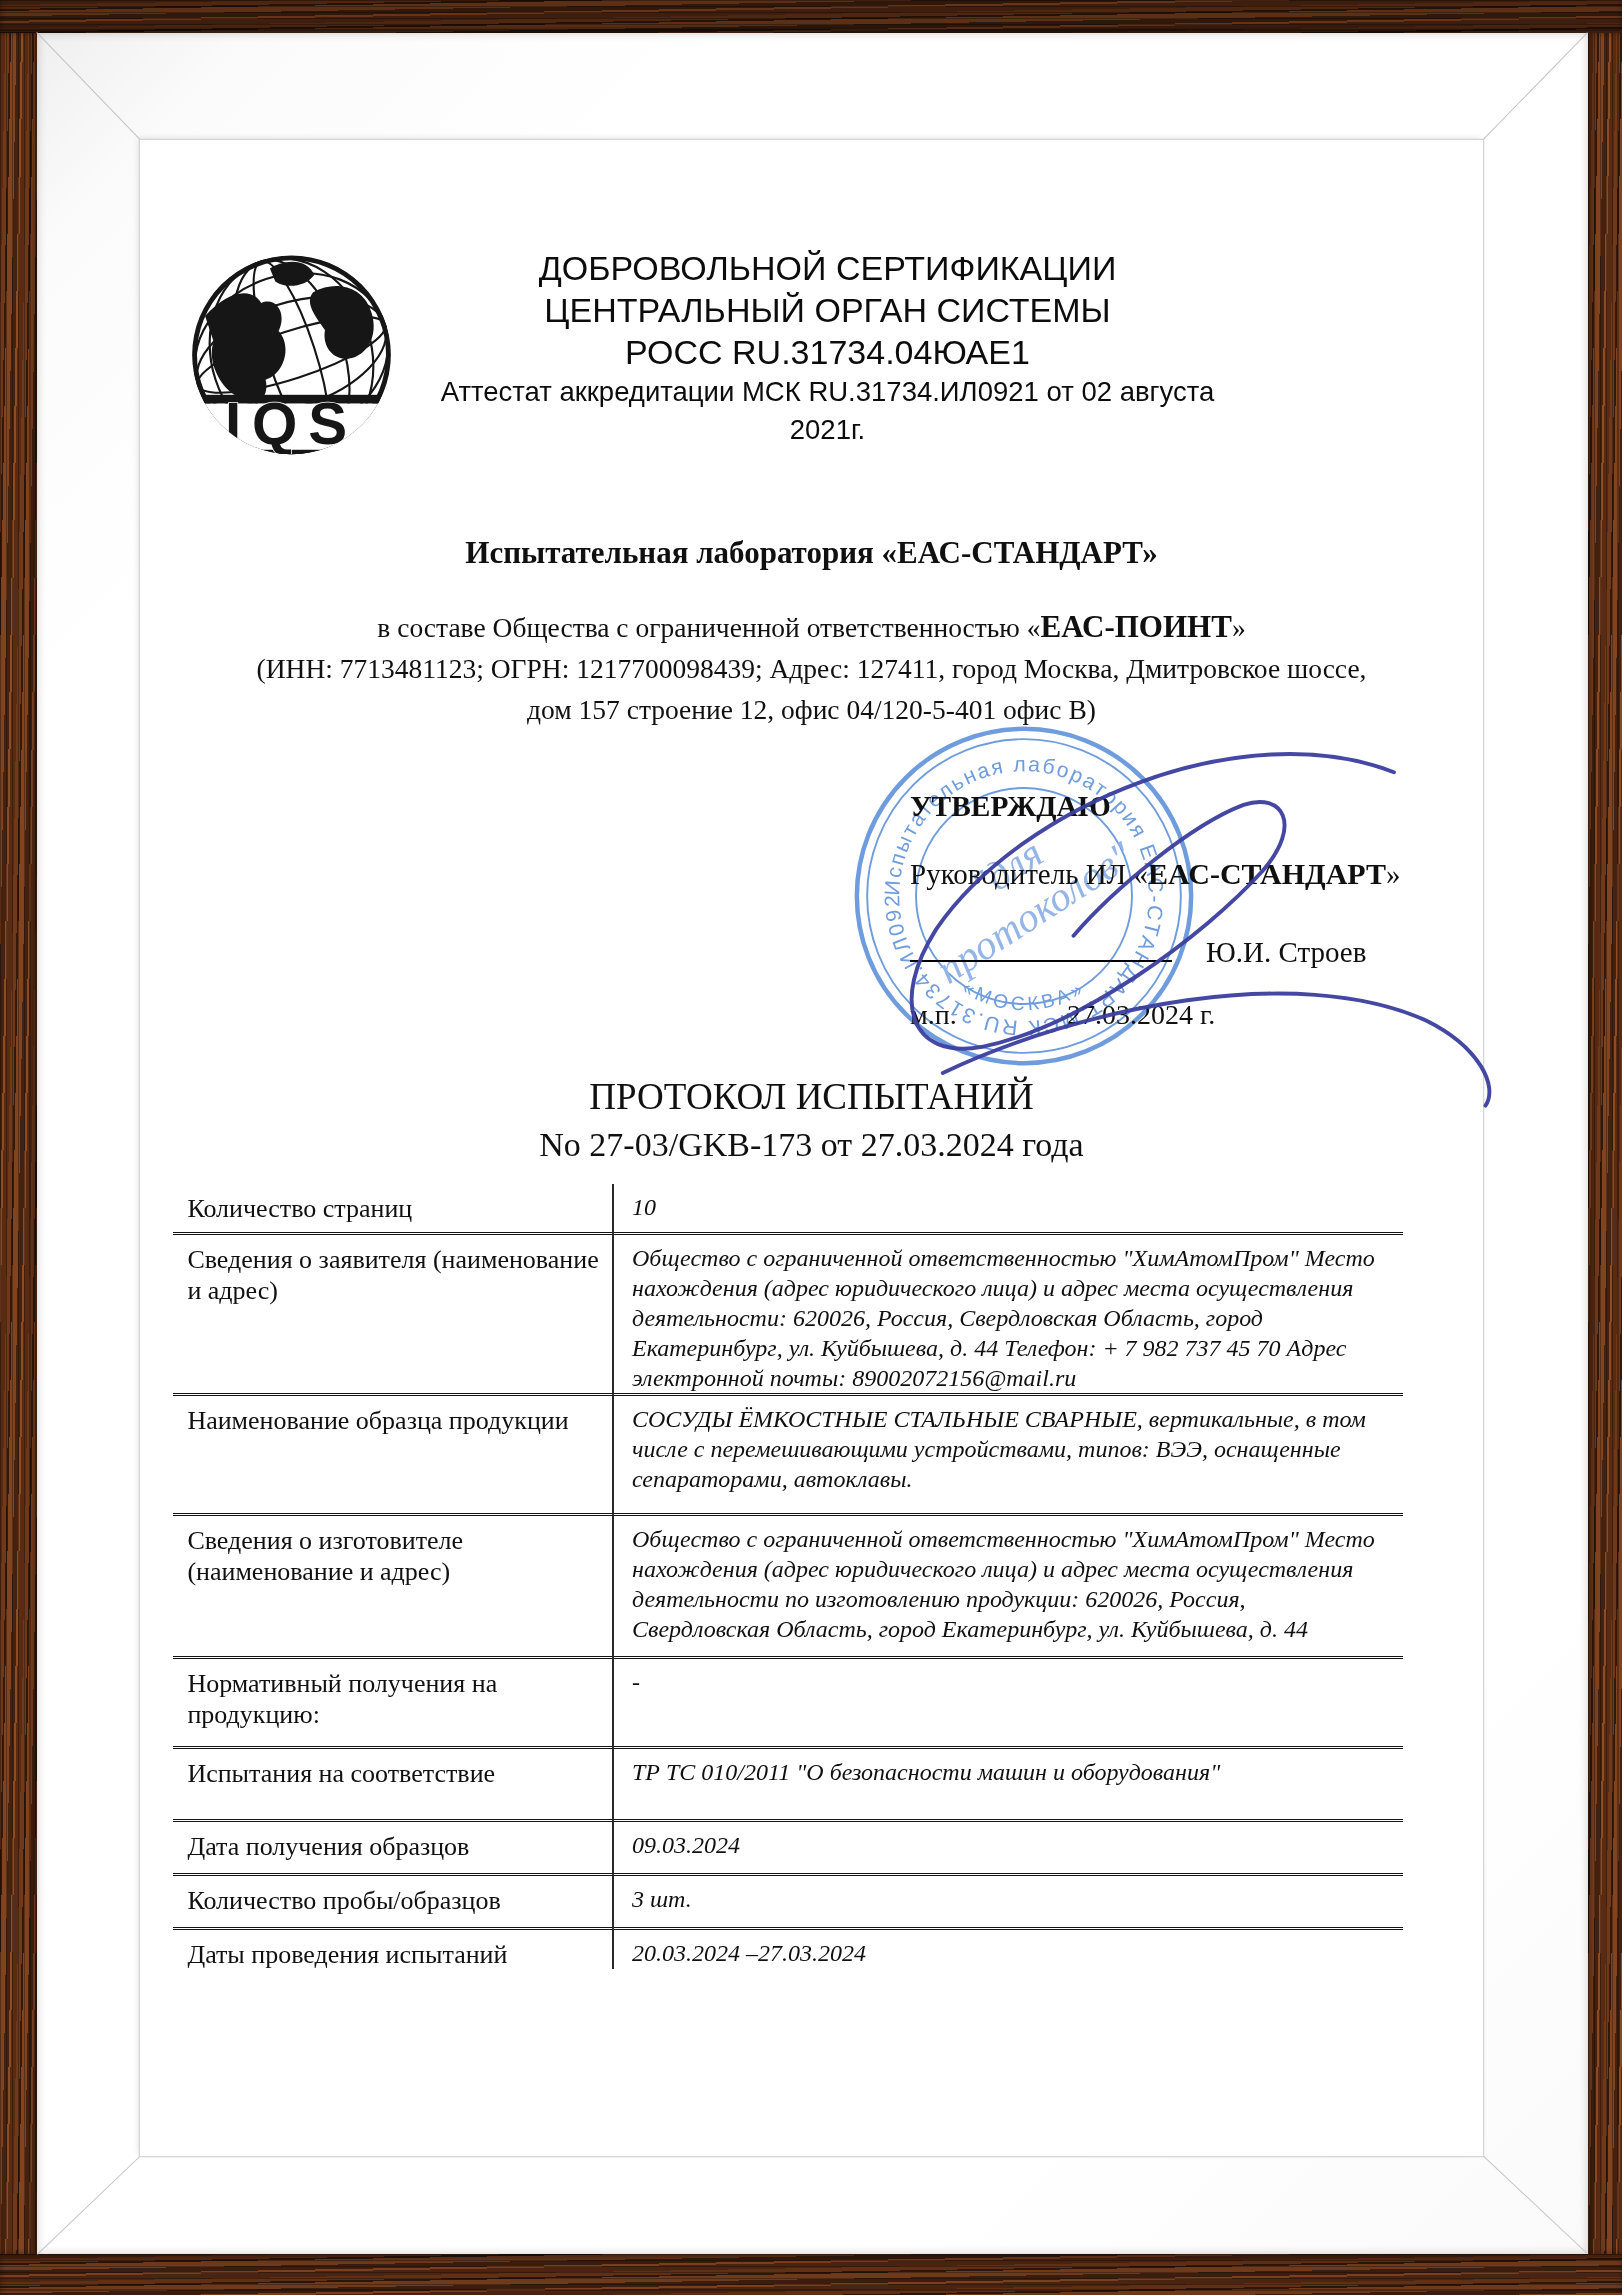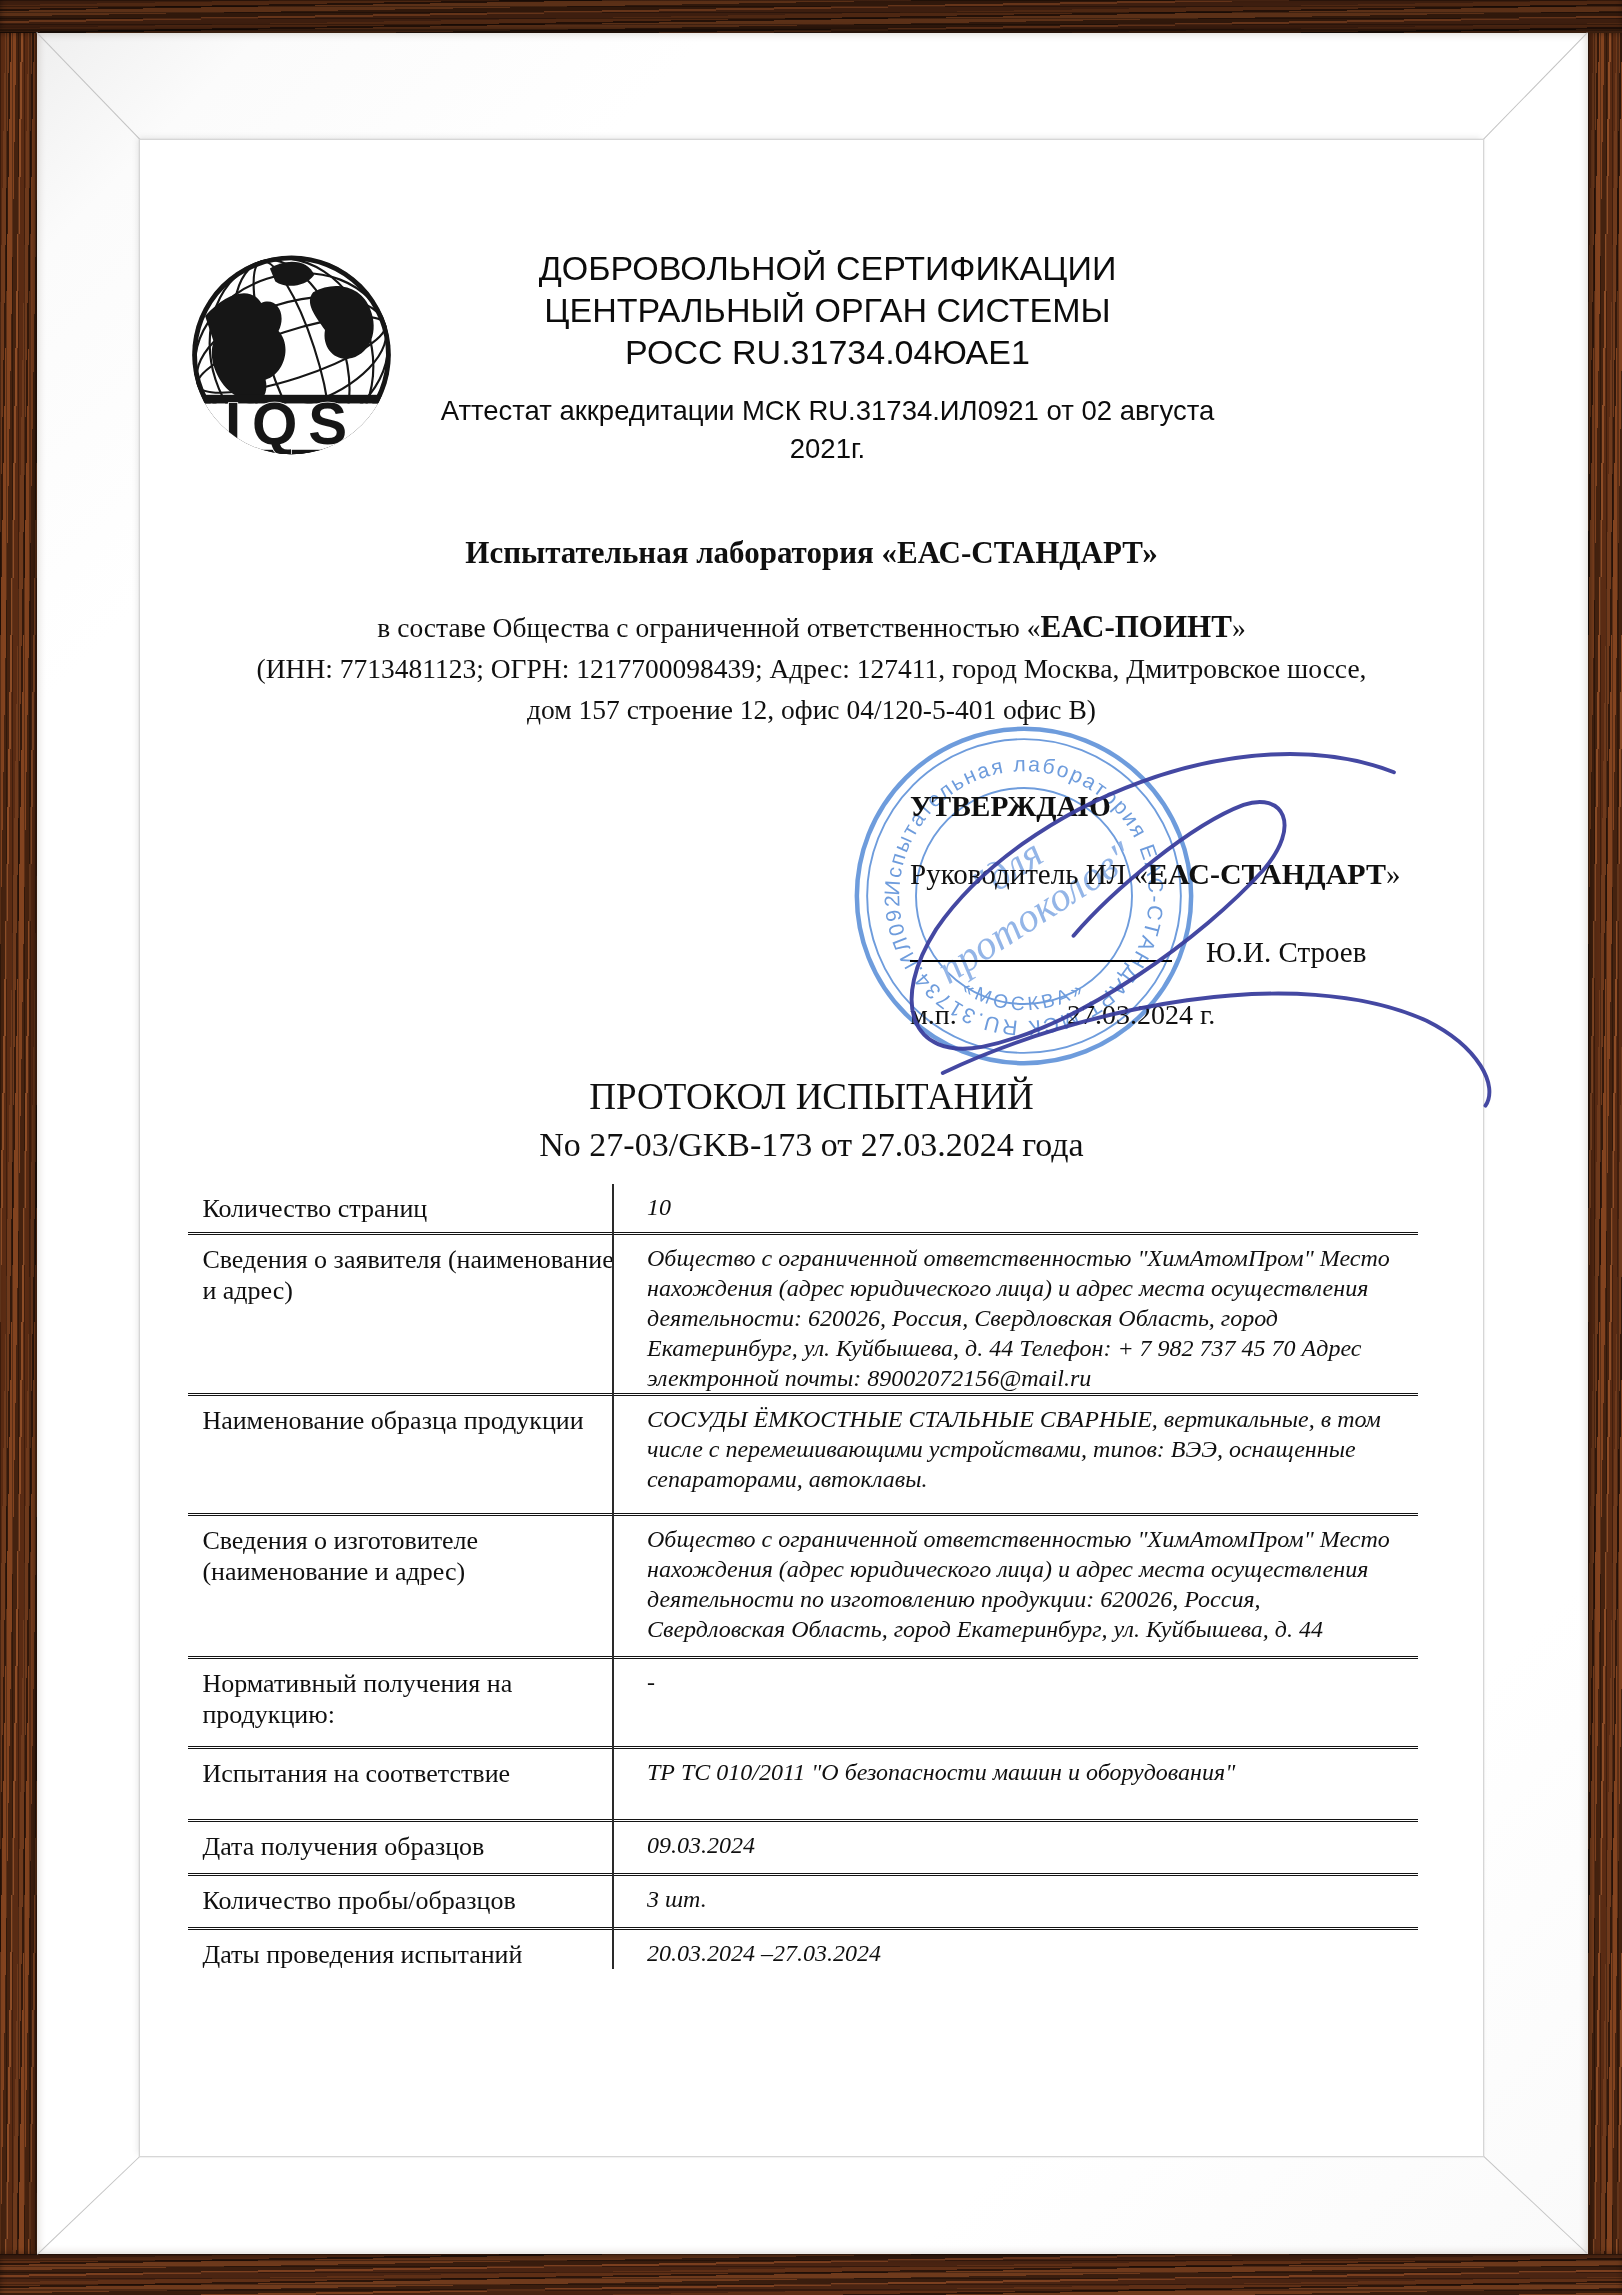--- a/index.html
+++ b/index.html
@@ -44,42 +44,42 @@
   .abs{position:absolute;}
   
   .logo-box{left:43px;top:109px;width:217px;height:216px;}
   .org-block{left:262px;top:107px;width:851px;text-align:center;}
   .org-line{
     font-family:"Liberation Sans","DejaVu Sans",sans-serif;
     font-size:34px;line-height:42px;color:#0c0c0c;
   }
   .accreditation{
     font-family:"Liberation Sans","DejaVu Sans",sans-serif;
-    font-size:27.5px;line-height:38px;margin-top:19px;color:#0c0c0c;
+    font-size:27.5px;line-height:38px;margin-top:0;color:#0c0c0c;
   }
   
   .lab-title{left:0;top:395px;width:100%;text-align:center;font-size:31px;font-weight:bold;}
   .composition{left:0;top:466px;width:100%;text-align:center;font-size:27.5px;line-height:41px;}
   .company-bold{font-weight:bold;font-size:31px;}
   
   .approval{left:770px;top:650px;width:576px;font-size:29px;z-index:2;}
   .appr-title{font-weight:bold;font-size:29.4px;margin:0 0 34px 0;}
   .appr-head{margin:0 0 43px 0;}
   .appr-sign-line{margin:0 0 30px 0;white-space:nowrap;}
   .sign-underline{display:inline-block;width:262px;border-bottom:2px solid #000;height:26px;margin-right:34px;}
   .appr-seal{display:flex;font-size:28px;}
   .seal-label{width:157px;}
   .stamp{left:704px;top:576px;width:360px;height:360px;z-index:1;}
   .signature{left:753px;top:576px;width:654px;height:425px;z-index:3;pointer-events:none;}
   
   .protocol{left:0;top:933px;width:100%;text-align:center;line-height:48px;}
   .protocol-title{font-size:37px;}
   .protocol-number{font-size:34px;}
   
-  .req-table{left:48px;top:1044px;width:1230px;}
+  .req-table{left:33px;top:1044px;width:1230px;}
   .t-row{display:grid;grid-template-columns:438px 792px;box-sizing:border-box;border-bottom:3.9px double #141414;}
   .t-row:last-child{border-bottom:none;}
   .t-label{
     font-size:26px;line-height:31px;padding:9.2px 6.5px 0 14.4px;white-space:pre-line;
   }
   .t-value{
     font-size:24px;line-height:30px;font-style:italic;padding:7.9px 26px 0 21px;
   }
   .r1{min-height:51px;} .r2{min-height:145px;} .r3{min-height:120px;}
   .r4{min-height:143px;} .r5{min-height:90px;} .r6{min-height:73px;}

